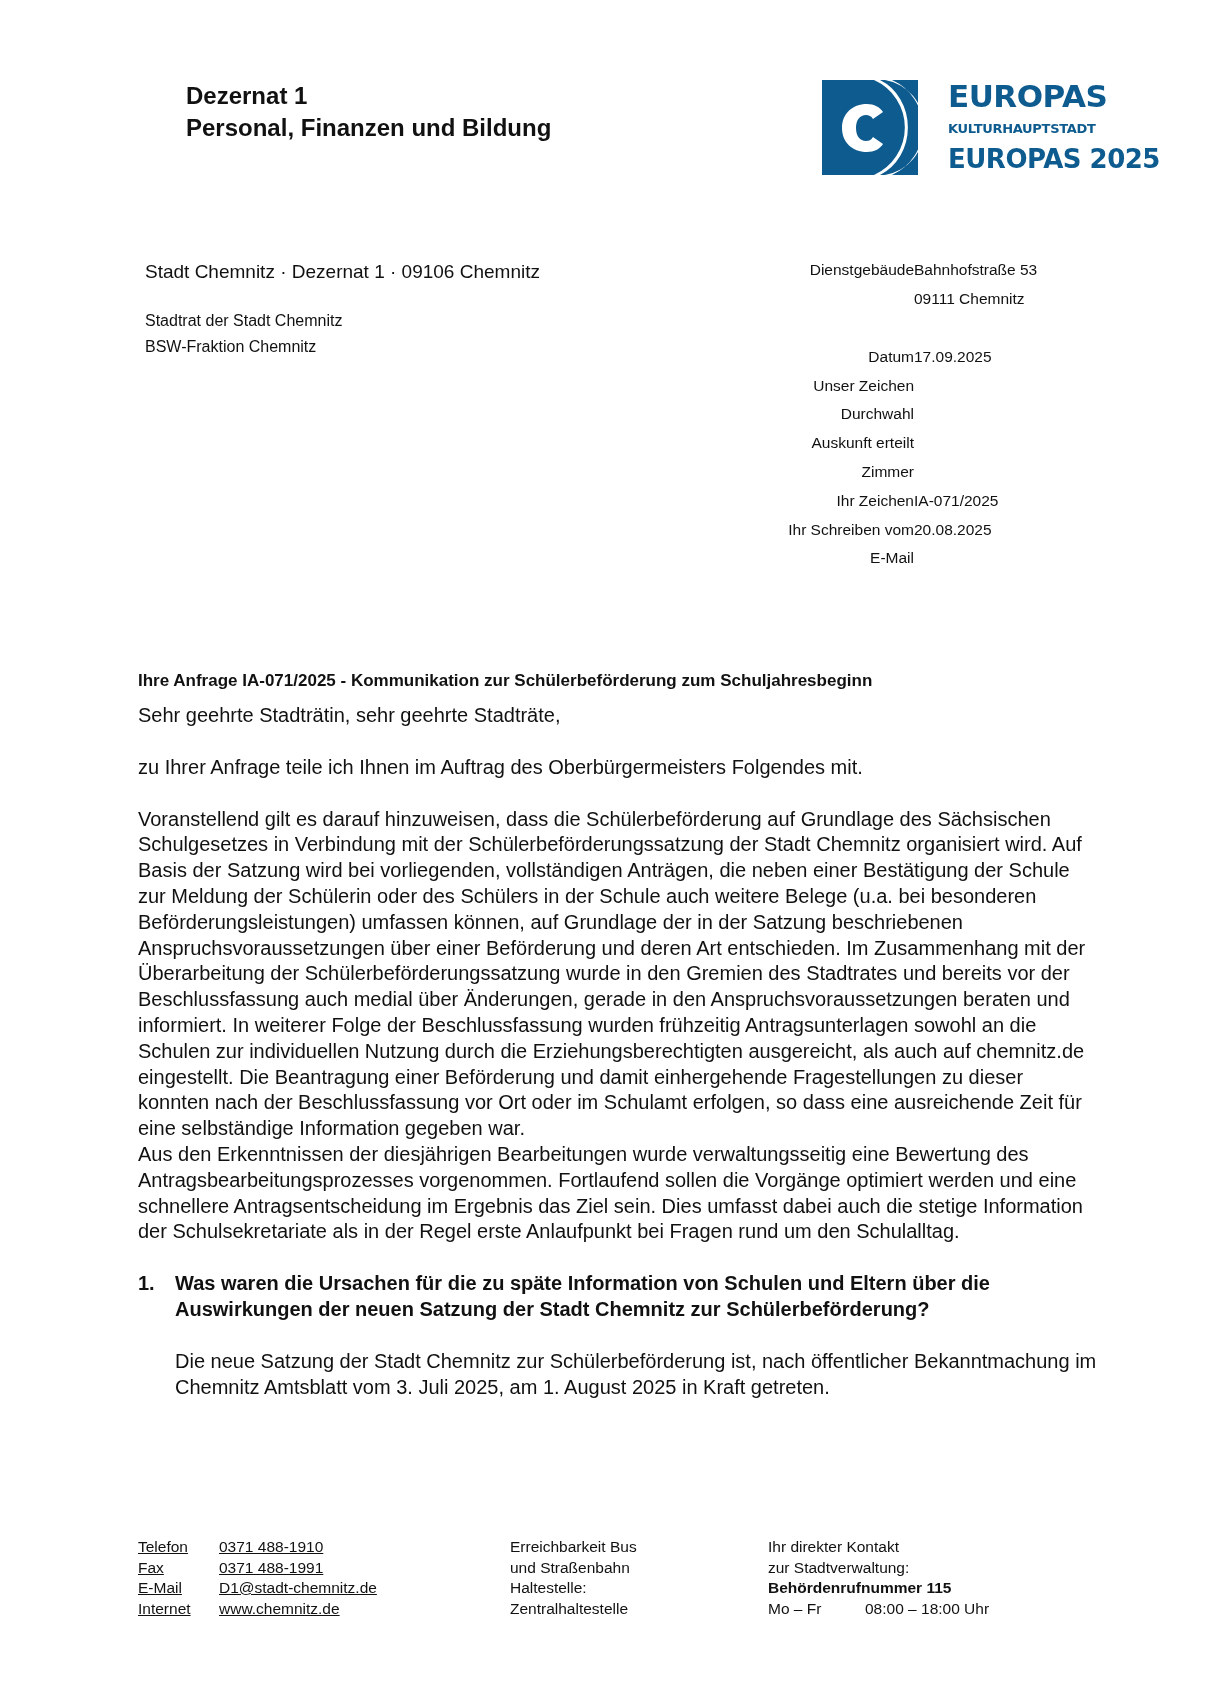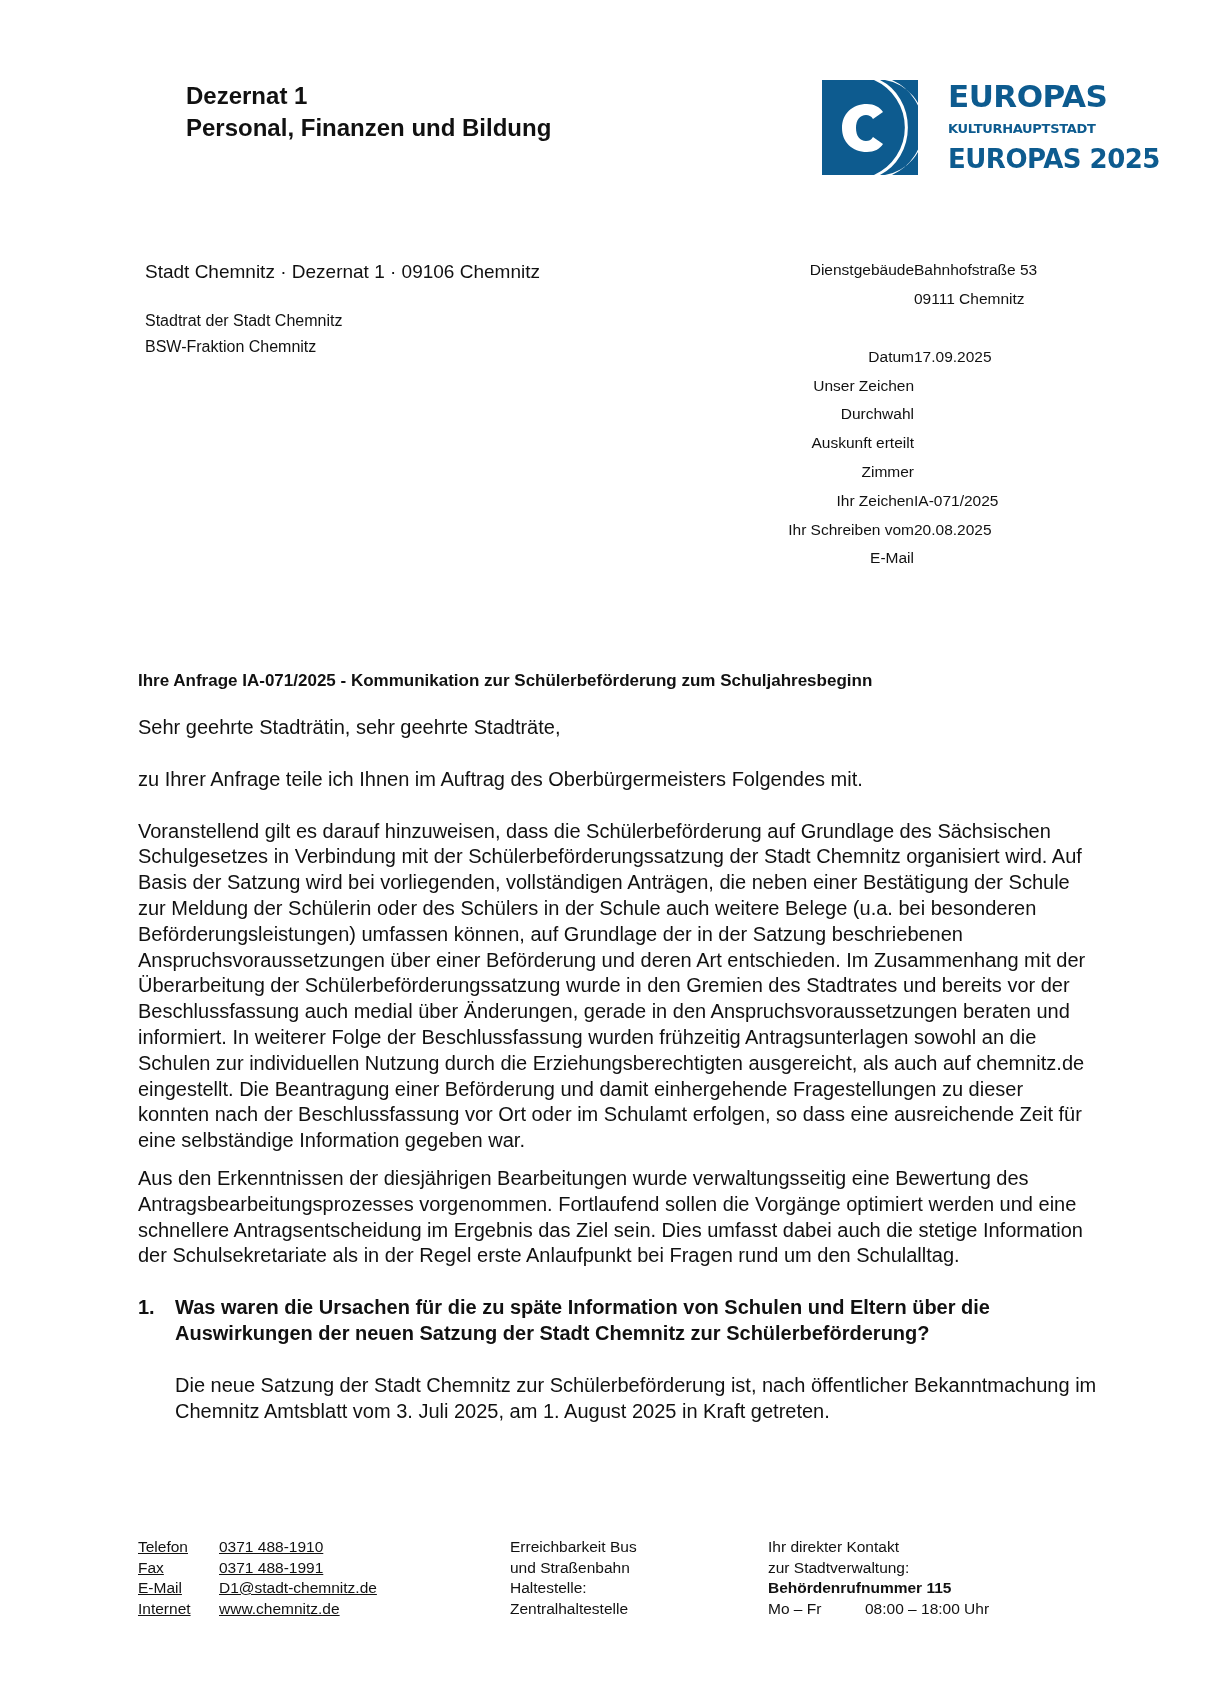--- a/index.html
+++ b/index.html
@@ -13,21 +13,21 @@
   .logo-text .l2 { font-size: 13px; line-height: 30px; letter-spacing: -0.3px; }
   .logo-text .l3 { font-size: 26px; line-height: 30px; }
   .sender { left: 145px; top: 261px; font-size: 19px; }
   .recipient { left: 145px; top: 308px; font-size: 16px; line-height: 26px; }
   .info { left: 700px; top: 256px; width: 420px; font-size: 15.5px; }
   .info-row { display: flex; height: 28.8px; align-items: center; }
   .info-label { width: 214px; text-align: right; }
   .info-value { }
   .subject { left: 138px; top: 625px; font-weight: bold; font-size: 17px; margin-top: 46px; }
   .body { left: 138px; top: 703px; width: 960px; font-size: 20px; line-height: 25.8px; }
-  .body p { margin: 12px 0 26px 0; }
+  .body p { margin: 0 0 26px 0; }
   .body p.tight { margin-bottom: 0; }
   .q { display: flex; font-weight: bold; margin-top: 26px; }
   .q-num { width: 37px; flex: none; }
   .answer { margin-left: 37px; margin-top: 26px; }
   .footer { top: 1537px; font-size: 15.5px; line-height: 20.5px; }
   .f1 { left: 138px; }
   .f1 .row { display: flex; text-decoration: underline; }
   .f1 .k { width: 81px; }
   .f2 { left: 510px; }
   .f3 { left: 768px; }

